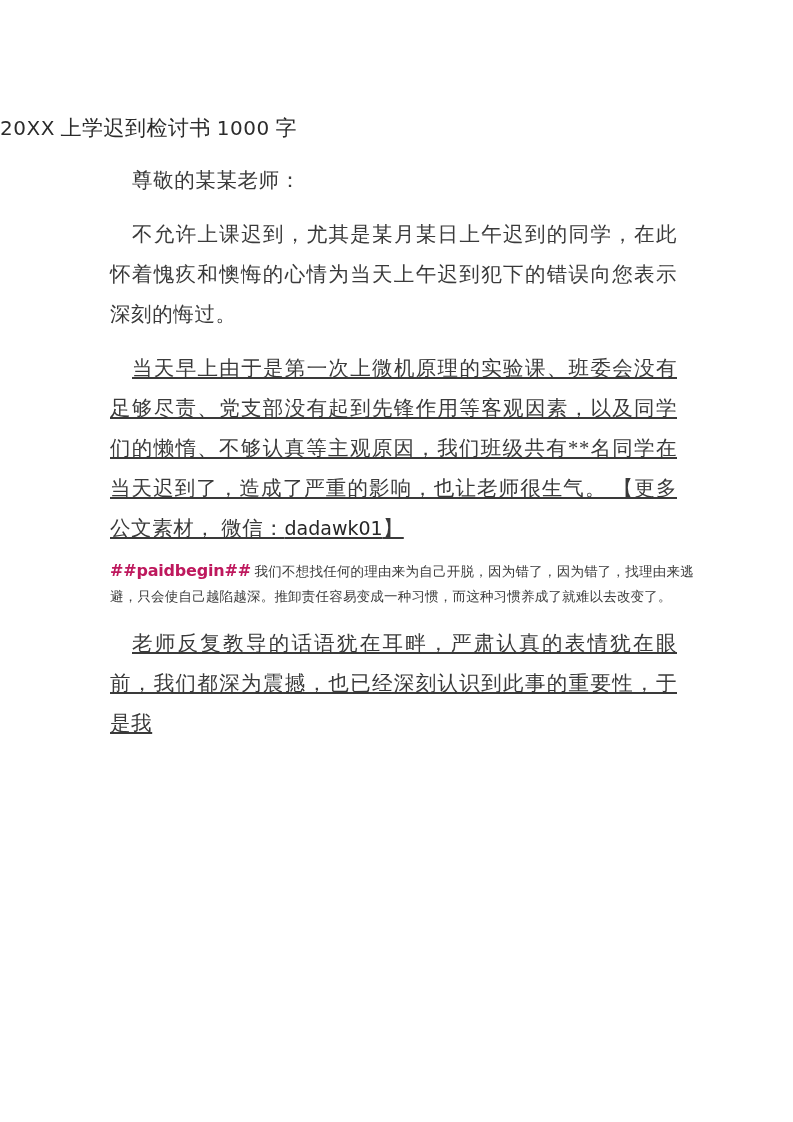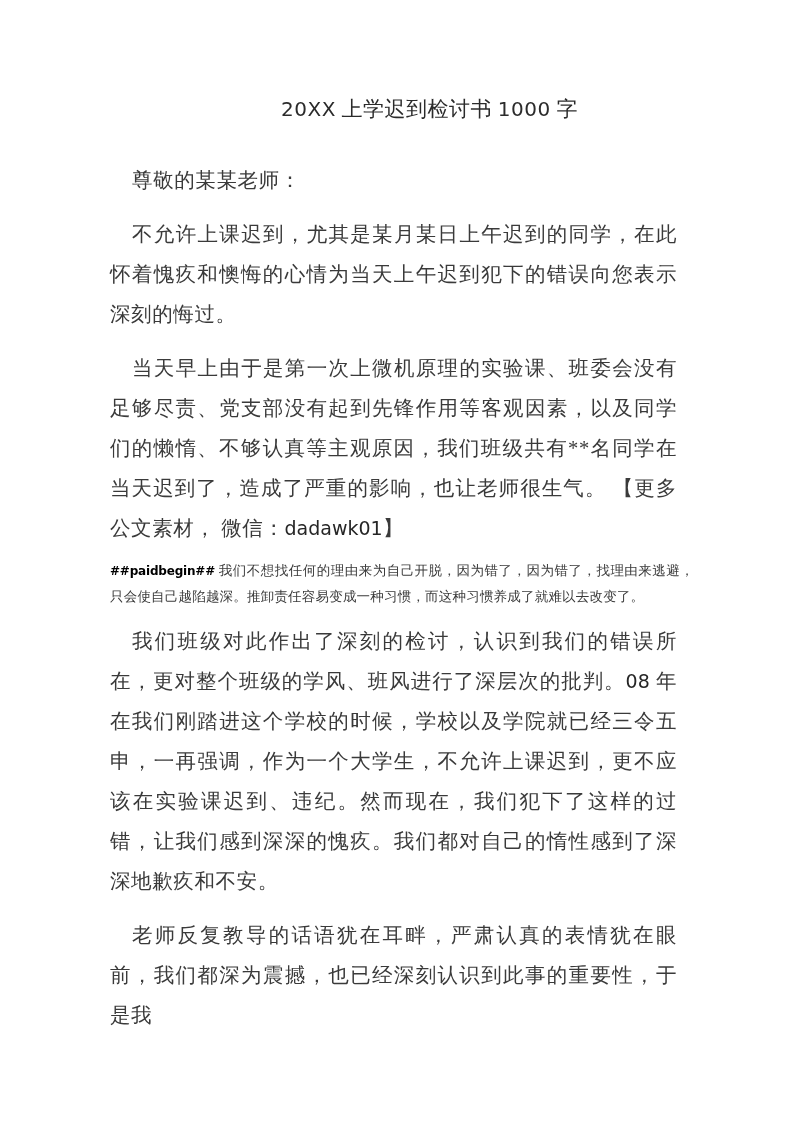--- a/index.html
+++ b/index.html
@@ -21,24 +21,24 @@
     top: 0;
     width: 578px;
   }
   .doc-title {
     margin: 0;
     padding: 0;
     font-family: "Liberation Serif", "DejaVu Serif", serif;
     font-size: 21px;
     font-weight: 400;
     color: #2b2b2b;
-    text-align: right;
+    text-align: left;
     letter-spacing: 0.5px;
     position: absolute;
-    top: 95px;
+    top: 114px;
     left: 0;
     width: 578px;
     white-space: nowrap;
   }
   .body-block {
     position: absolute;
     top: 160px;
     left: 0;
     width: 578px;
   }
@@ -53,41 +53,42 @@
     text-justify: inter-ideograph;
     letter-spacing: 0.6px;
     text-indent: 22px;
     word-break: break-all;
   }
   p.para.salutation {
     margin-bottom: 14px;
   }
   p.para.spaced {
     margin-top: 14px;
+    text-decoration: underline;
   }
   p.small-para {
     margin: 10px 0 12px 0;
     padding: 0;
     font-family: "Liberation Serif", "DejaVu Serif", serif;
     font-size: 13.5px;
     line-height: 25px;
     color: #3a3a3a;
     text-align: justify;
     text-justify: inter-ideograph;
     letter-spacing: 0.2px;
     text-indent: 0;
     width: 584px;
     word-break: break-all;
   }
   .paid-marker {
     font-family: "DejaVu Sans", "Liberation Sans", sans-serif;
     font-weight: 700;
-    font-size: 12px;
+    font-size: 16px;
     letter-spacing: -0.2px;
-    color: #000000;
+    color: #be185d;
   }
   .latin {
     font-family: "DejaVu Sans", "Liberation Sans", sans-serif;
     font-size: 19px;
     letter-spacing: 0;
     color: #262626;
   }
   .latin-title {
     font-family: "DejaVu Sans", "Liberation Sans", sans-serif;
     font-size: 20px;
@@ -110,20 +111,19 @@
     <div class="body-block">
 
       <p class="para salutation">尊敬的某某老师：</p>
 
       <p class="para">不允许上课迟到，尤其是某月某日上午迟到的同学，在此怀着愧疚和懊悔的心情为当天上午迟到犯下的错误向您表示深刻的悔过。</p>
 
       <p class="para spaced"><span>当天早上由于是第一次上微机原理的实验课、班委会没有足够尽责、党支部没有起到先锋作用等客观因素，以及同学们的懒惰、不够认真等主观原因，我们班级共有**名同学在当天迟到了，造成了严重的影响，也让老师很生气。 【更多公文素材， 微信：</span><span class="latin">dadawk01</span><span>】</span></p>
 
       <p class="small-para"><span class="paid-marker">##paidbegin##</span><span> 我们不想找任何的理由来为自己开脱，因为错了，因为错了，找理由来逃避，只会使自己越陷越深。推卸责任容易变成一种习惯，而这种习惯养成了就难以去改变了。</span></p>
 
-      <p class="para"><span>我们班级对此作出了深刻的检讨，认识到我们的错误所在，更对整个班级的学风、班风进行了深层次的批判。</span><span class="latin">08</span><span> 年在我们刚踏进这个学校的时候，学校以及学院就已经三令五申，一再强调，作为一个大学生，不允许上课迟到，更不应该在实验课迟到、违纪。然而现在，我们犯下了这样的过错，让我们感到深深的愧疚。我们都对自己的惰性感到了深深地歉疚和不安。</span></p>
 
       <p class="para spaced">老师反复教导的话语犹在耳畔，严肃认真的表情犹在眼前，我们都深为震撼，也已经深刻认识到此事的重要性，于是我</p>
 
     </div>
   </div>
 
 </div>
 
 </body></html>

